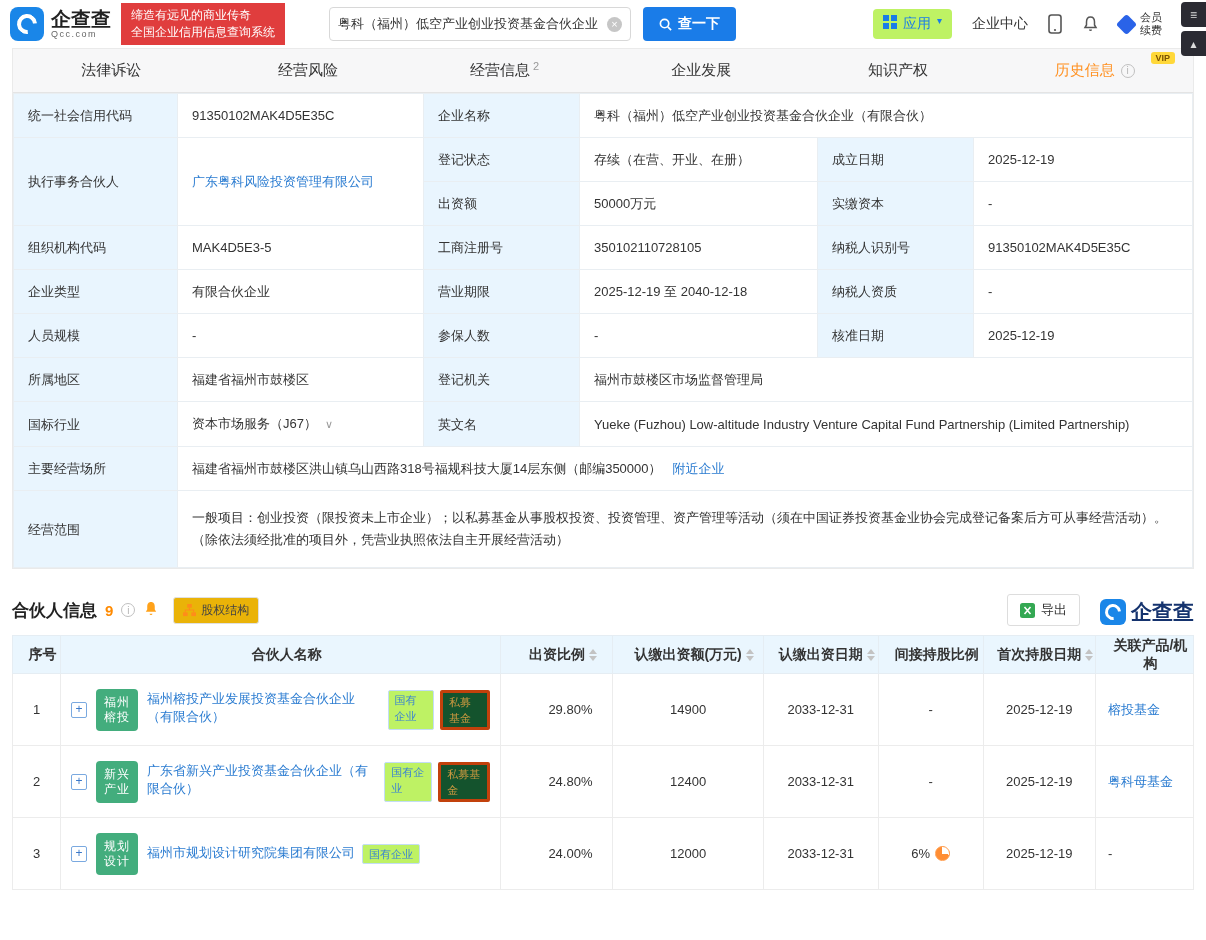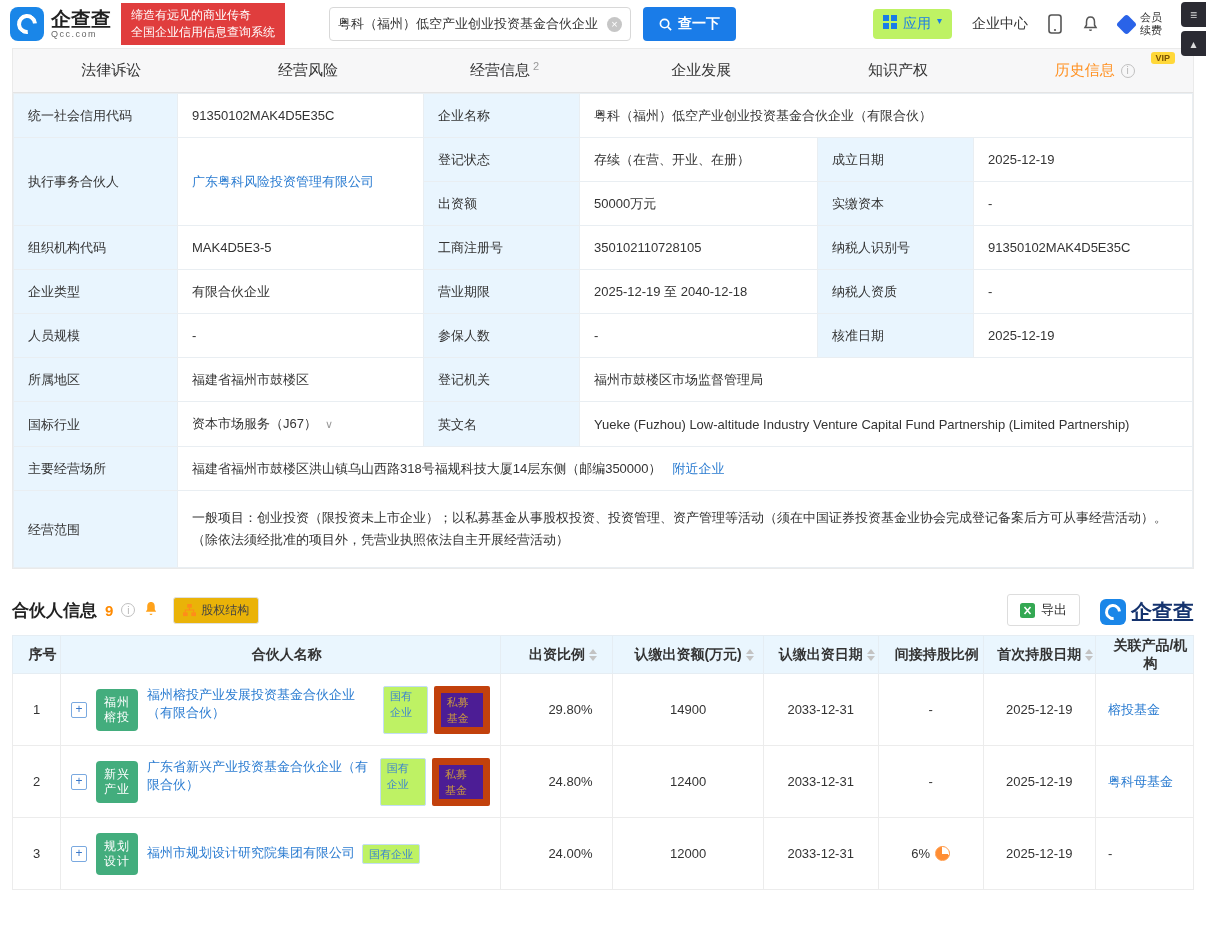--- a/index.html
+++ b/index.html
@@ -74,21 +74,21 @@
   .s-up { width:0; height:0; border-left:4px solid transparent; border-right:4px solid transparent; border-bottom:5px solid #c3c3c3; margin-bottom:2px; }
   .s-dn { width:0; height:0; border-left:4px solid transparent; border-right:4px solid transparent; border-top:5px solid #c3c3c3; }
   .name-wrap { display:flex; align-items:center; gap:9px; }
   .expand { width:16px; height:16px; border:1px solid #7aa9e0; color:#3a78c9; background:#fff; font-size:12px; line-height:13px; border-radius:2px; cursor:pointer; flex:0 0 auto; padding:0;}
   .p-logo { width:42px; height:42px; border-radius:4px; background:#43ad7d; color:#fff; display:flex; flex-direction:column; align-items:center; justify-content:center; font-size:12px; line-height:15px; letter-spacing:1px; flex:0 0 auto; }
   .p-info { display:flex; gap:7px; }
   .p-name { font-size:13px; }
   .tags { display:flex; gap:6px; }
   .tag { font-size:11px; padding:1px 6px; border-radius:2px; line-height:16px; }
   .tag-blue { color:#3a82d2; background:#bef264; border:1px solid #c3ddf5; }
-  .tag-orange { color:#c8973f; background:#4c1d95; border:7px solid #c2410c; }
+  .tag-orange { color:#c8973f; background:#14532d; border:3px solid #c2410c; }
   .pie-ico { display:inline-block; width:15px; height:15px; border-radius:50%; background:conic-gradient(#fff 0deg 100deg, #ff8d33 100deg 360deg); border:1px solid #ff9d4d; vertical-align:-3px; margin-left:5px; cursor:pointer; }
   .muted { color:#333; }
 </style>
 </head>
 <body>
 
 <div class="header">
   <div class="logo">
     <div class="logo-icon"></div>
     <div>

